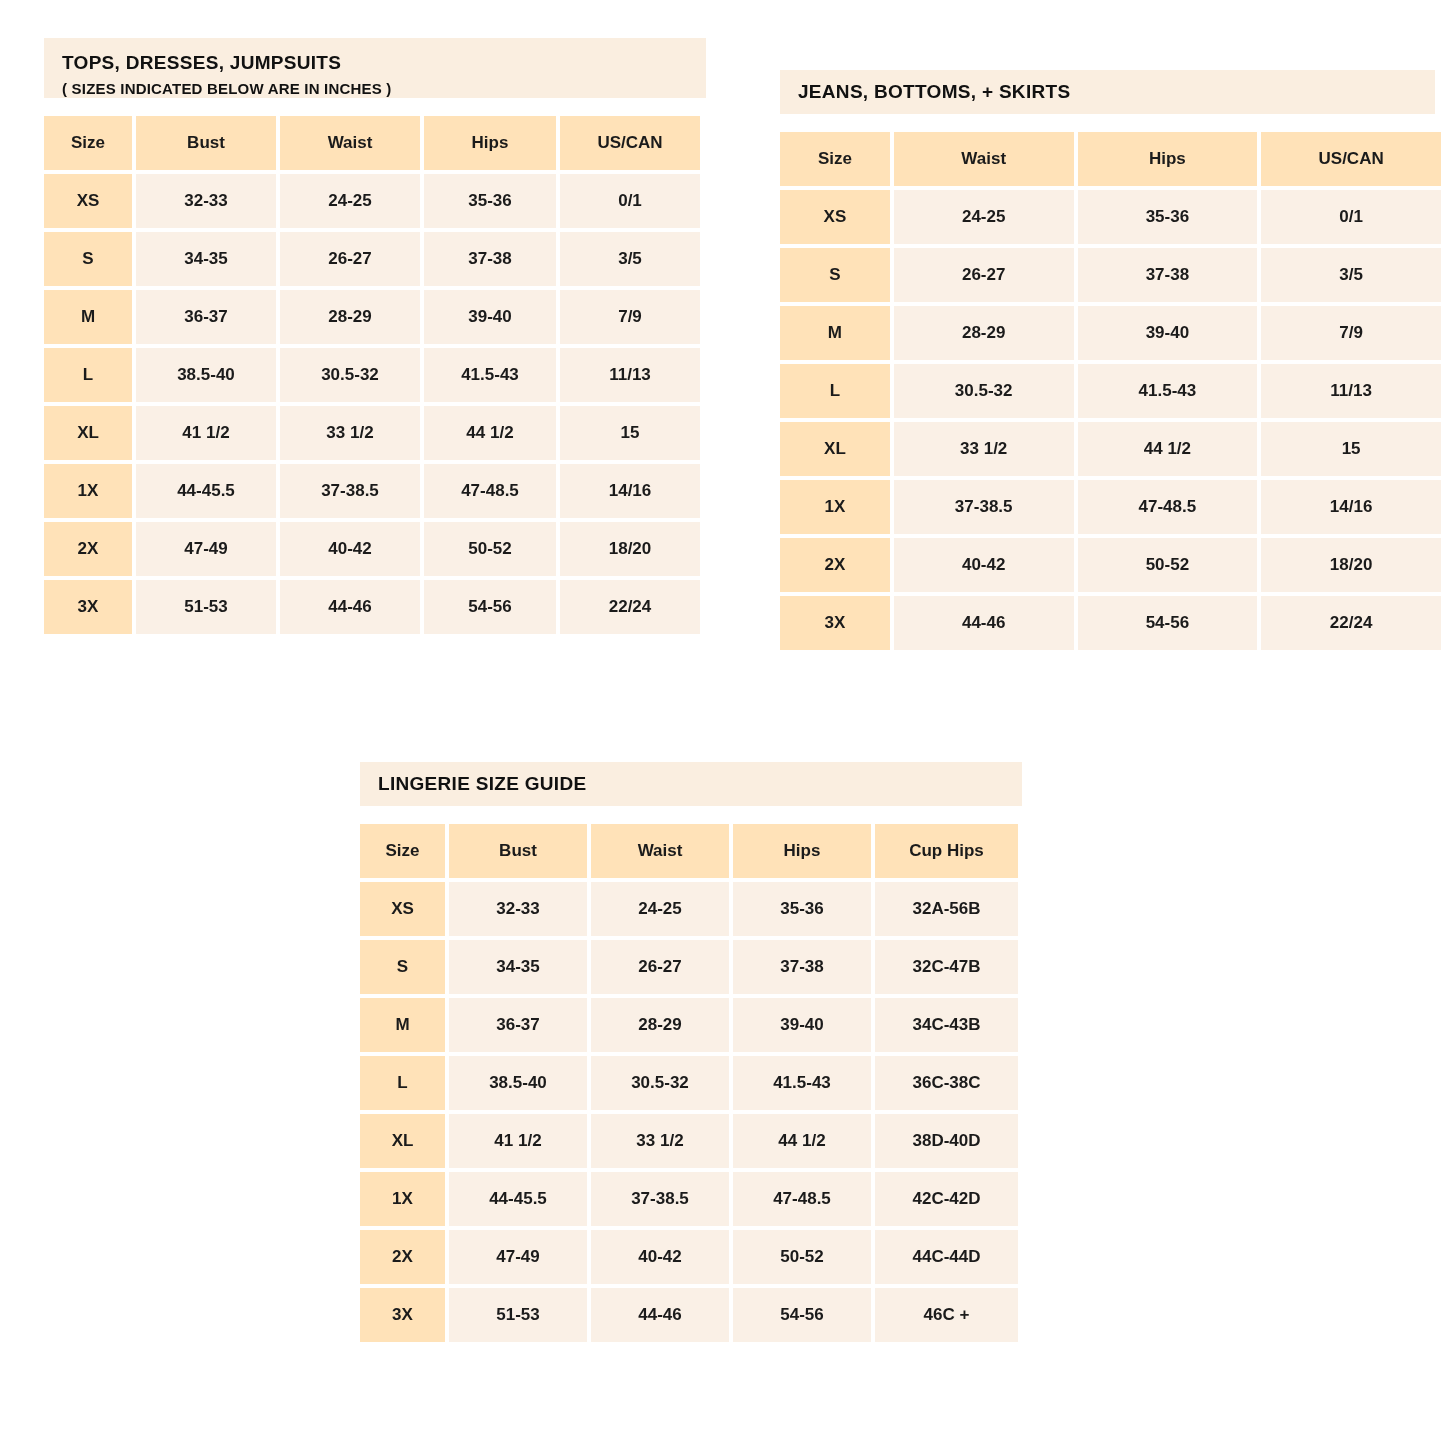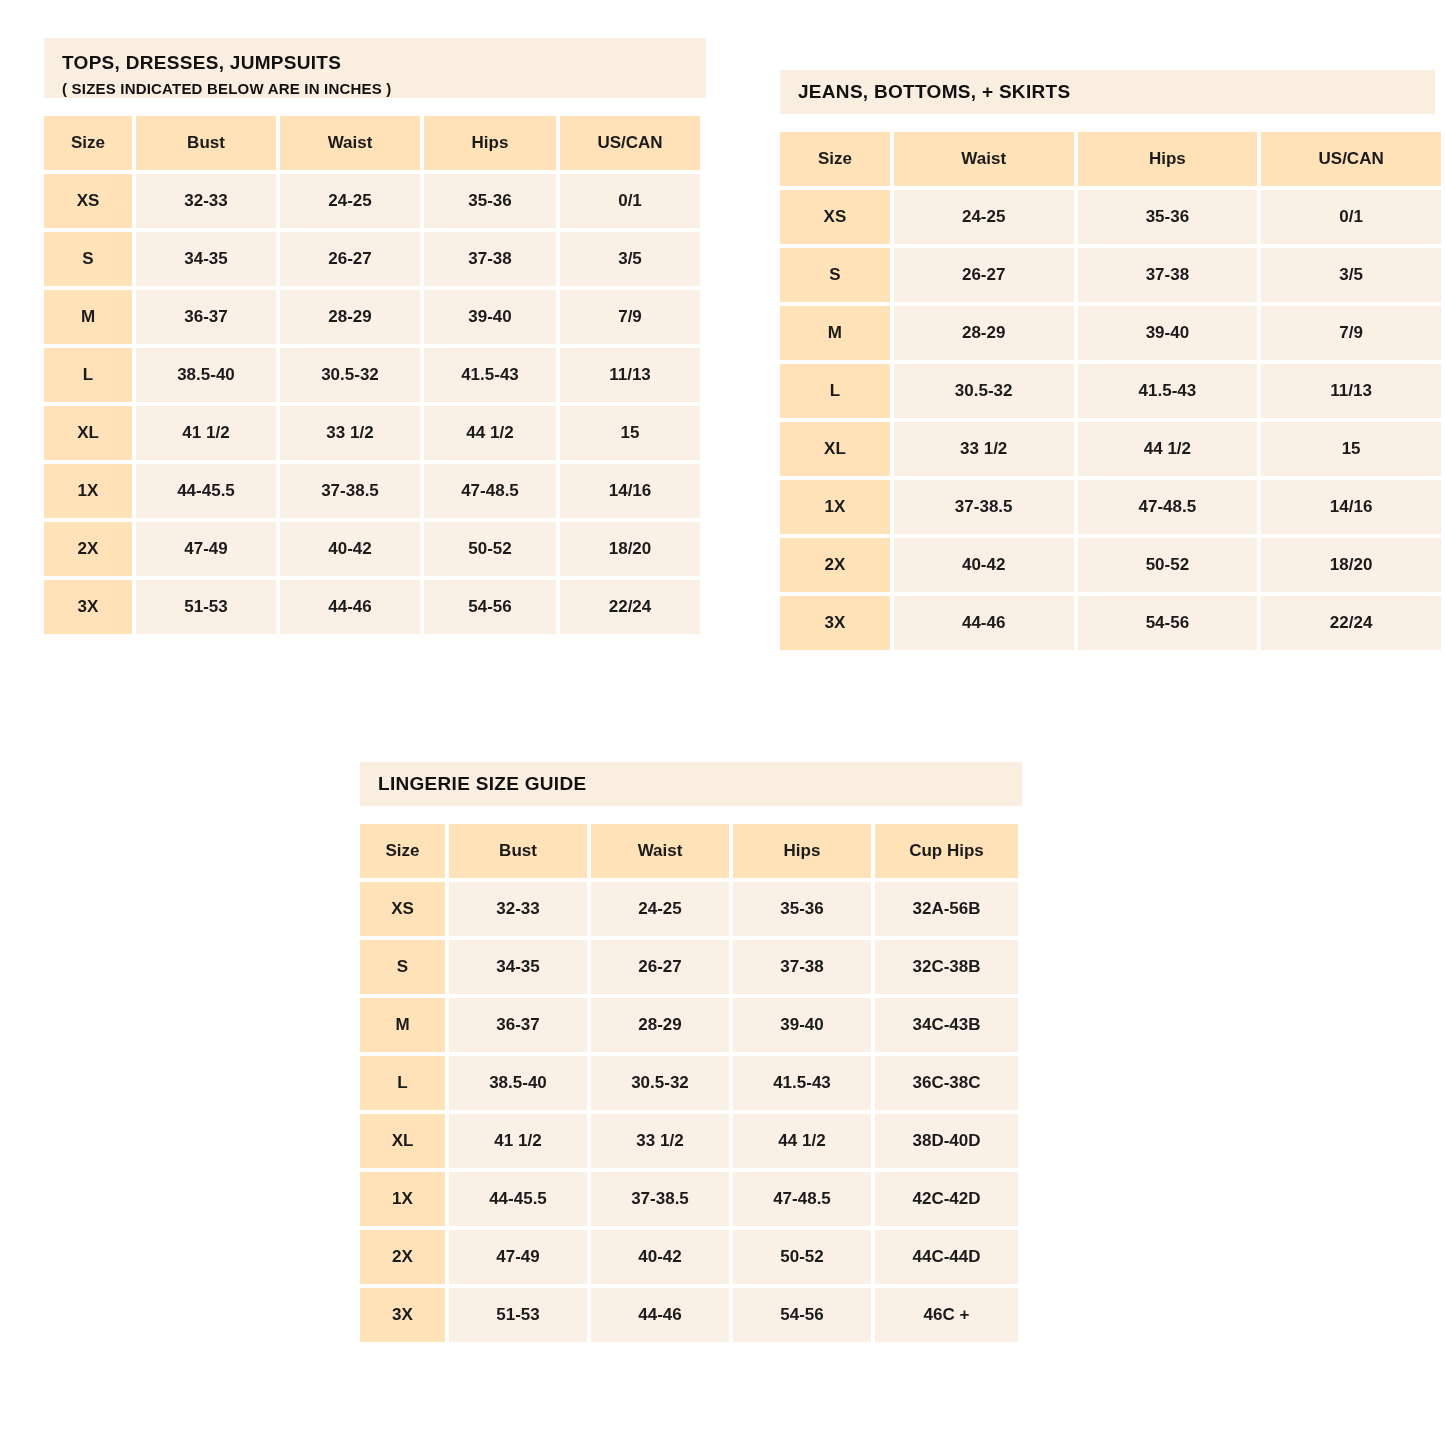--- a/index.html
+++ b/index.html
@@ -286,21 +286,21 @@
           <td class="val-cell">32-33</td>
           <td class="val-cell">24-25</td>
           <td class="val-cell">35-36</td>
           <td class="val-cell">32A-56B</td>
         </tr>
         <tr>
           <td class="size-cell">S</td>
           <td class="val-cell">34-35</td>
           <td class="val-cell">26-27</td>
           <td class="val-cell">37-38</td>
-          <td class="val-cell">32C-38B</td>
+          <td class="val-cell">32C-47B</td>
         </tr>
         <tr>
           <td class="size-cell">M</td>
           <td class="val-cell">36-37</td>
           <td class="val-cell">28-29</td>
           <td class="val-cell">39-40</td>
           <td class="val-cell">34C-43B</td>
         </tr>
         <tr>
           <td class="size-cell">L</td>

